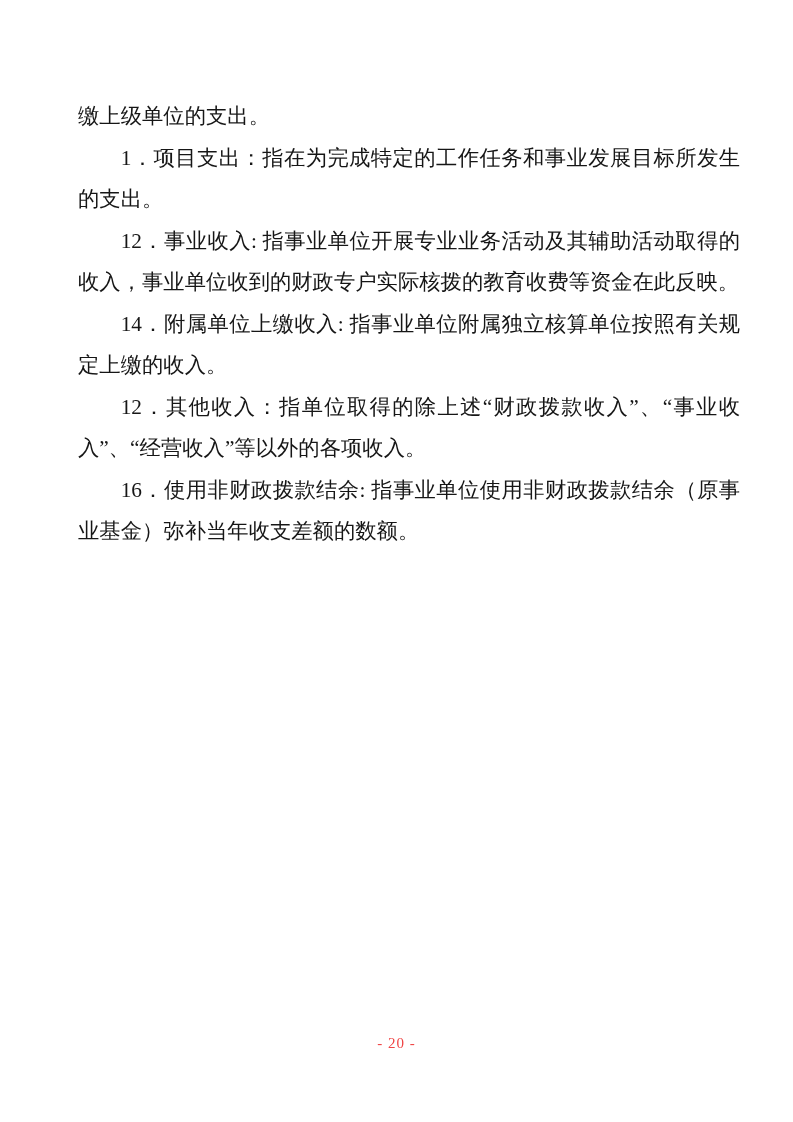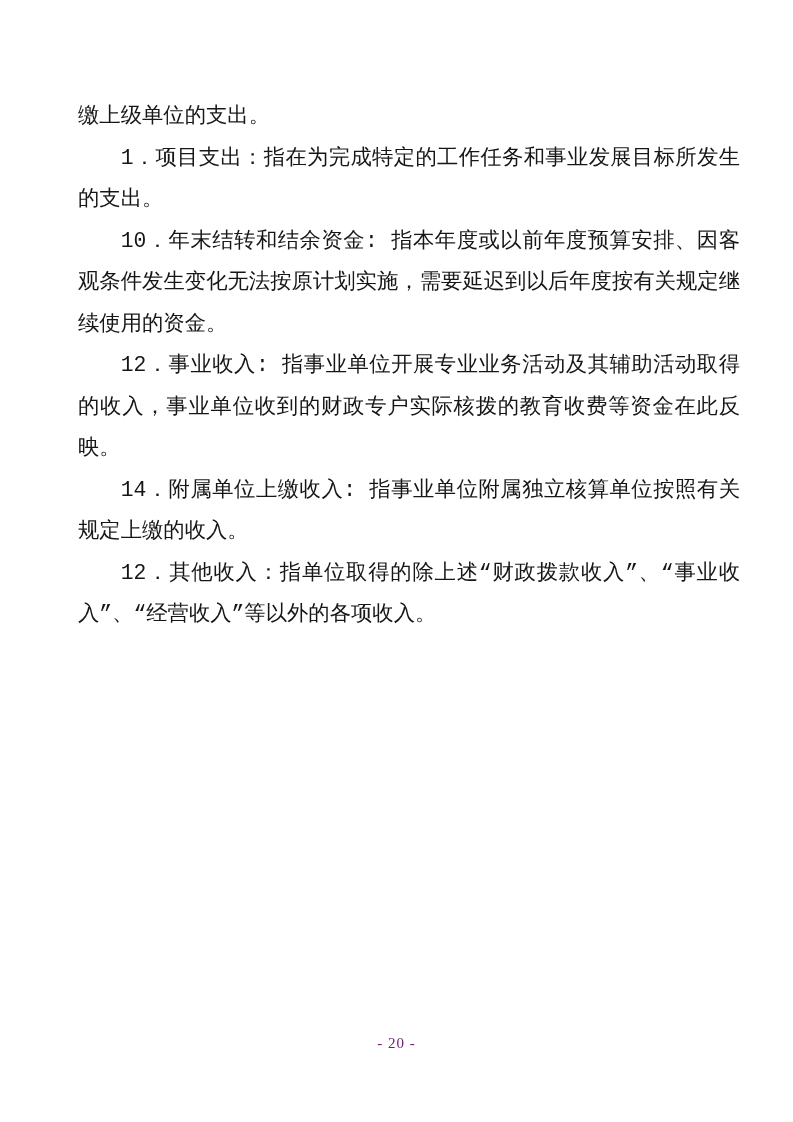--- a/index.html
+++ b/index.html
@@ -23,43 +23,42 @@
     width: 662px;
   }
   .content p {
     margin: 0;
     padding: 0;
     font-size: 21.33px;
     line-height: 41.5px;
     text-align: justify;
     letter-spacing: 0;
     word-break: normal;
-    font-family: Liberation Mono, monospace;
   }
   .content p.indented {
     text-indent: 2em;
   }
   .page-number {
     position: absolute;
     top: 1033px;
     left: 0;
     width: 100%;
     text-align: center;
     font-size: 15px;
     line-height: 20px;
-    color: #701a75;
+    color: #ef4444;
     letter-spacing: 1px;
   }
 </style>
 </head>
 <body>
 
 <div class="page">
   <div class="content" id="paragraphs">
       <p class="">缴上级单位的支出。</p>
       <p class="indented">1．项目支出：指在为完成特定的工作任务和事业发展目标所发生的支出。</p>
-      <p class="indented">10．年末结转和结余资金: 指本年度或以前年度预算安排、因客观条件发生变化无法按原计划实施，需要延迟到以后年度按有关规定继续使用的资金。</p>
       <p class="indented">12．事业收入: 指事业单位开展专业业务活动及其辅助活动取得的收入，事业单位收到的财政专户实际核拨的教育收费等资金在此反映。</p>
       <p class="indented">14．附属单位上缴收入: 指事业单位附属独立核算单位按照有关规定上缴的收入。</p>
       <p class="indented">12．其他收入：指单位取得的除上述“财政拨款收入”、“事业收入”、“经营收入”等以外的各项收入。</p>
+      <p class="indented">16．使用非财政拨款结余: 指事业单位使用非财政拨款结余（原事业基金）弥补当年收支差额的数额。</p>
     </div>
   <div class="page-number">- 20 -</div>
 </div>
 
 </body></html>

